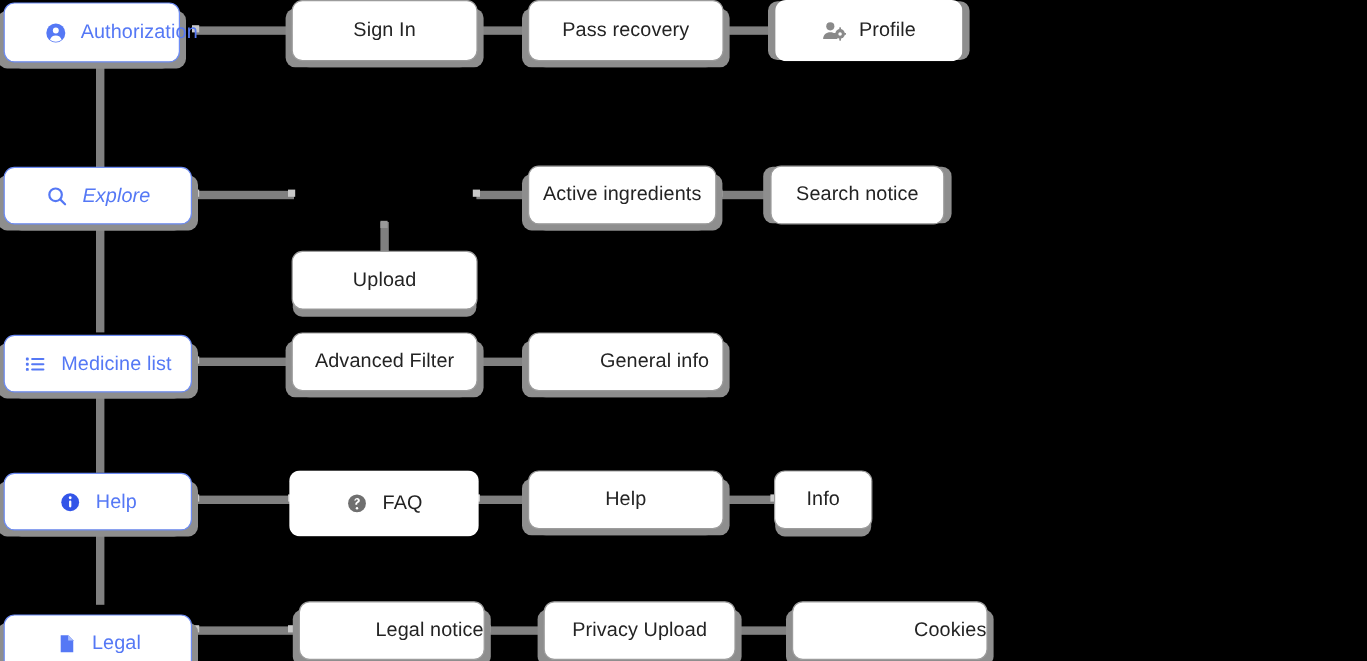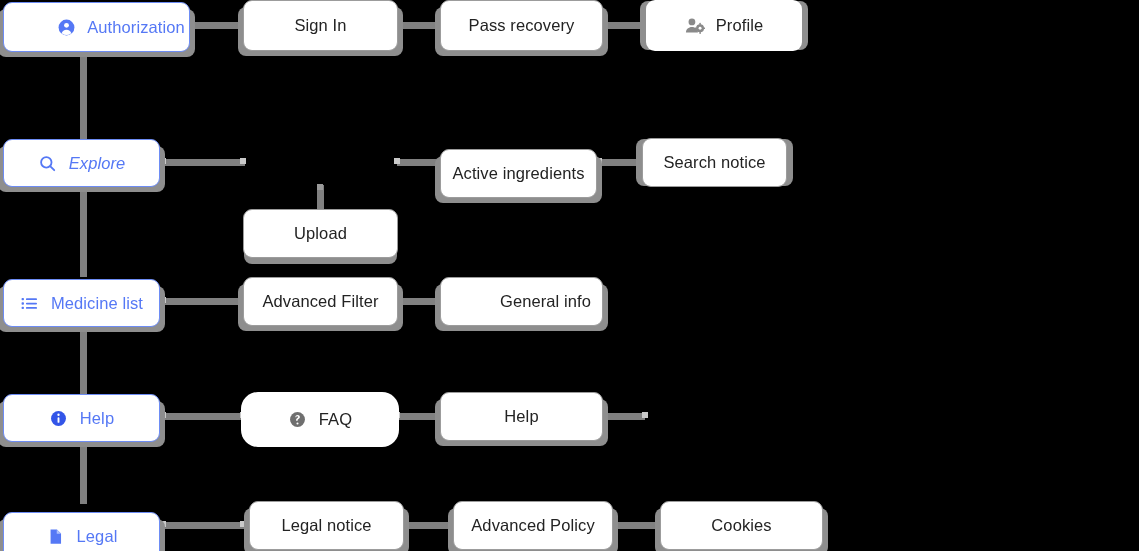--- a/index.html
+++ b/index.html
@@ -49,21 +49,20 @@
     box-shadow:-6px 6px 0 -1px #8e8e8e, 6px 6px 0 -1px #8e8e8e;
   }
   .node.plain.shadow-bottom{
     box-shadow:0px 7px 0 -1px #8e8e8e;
   }
   .node.plain.shadow-lr{
     box-shadow:-7px 0 0 -1px #8e8e8e, 7px 0 0 -1px #8e8e8e;
   }
   .node.plain.shadow-none{
     box-shadow:none;
-    border-radius:17px;
   }
   .node.accent{
     border:1.6px solid #6d8cf4;
     color:#5578f5;
     box-shadow:6px 6px 0 -1px #8e8e8e, -6px 6px 0 -1px #8e8e8e;
   }
   .node .lbl{
     white-space:nowrap;
     line-height:1;
   }
@@ -131,21 +130,21 @@
   <div class="conn conn-h" style="left:163px;top:522px;width:82px;"></div>
   <div class="conn conn-h" style="left:406px;top:522px;width:48px;"></div>
   <div class="conn conn-h" style="left:613px;top:522px;width:48px;"></div>
   <div class="cap" style="left:160px;top:521px;"></div>
   <div class="cap" style="left:240px;top:521px;"></div>
   <div class="cap" style="left:403px;top:521px;"></div>
   <div class="cap" style="left:451px;top:521px;"></div>
   <div class="cap" style="left:610px;top:521px;"></div>
   <div class="cap" style="left:658px;top:521px;"></div>
 
-  <div class="node accent" style="left:3px;top:2px;width:187px;height:50px;padding-left:48px;">
+  <div class="node accent" style="left:3px;top:2px;width:147px;height:50px;padding-left:48px;">
     <span class="ic">
       <svg width="19" height="19" viewBox="0 0 24 24">
           <circle cx="12" cy="12" r="10" fill="#5578f5"></circle>
           <circle cx="12" cy="9.3" r="3.1" fill="#fff"></circle>
           <path d="M5.9 19.2a6.4 6.4 0 0 1 12.2 0 10 10 0 0 1-12.2 0z" fill="#fff"></path>
         </svg>
     </span>
     <span class="lbl">Authorization</span>
   </div>
 
@@ -179,21 +178,21 @@
     <span class="ic">
       <svg width="19" height="19" viewBox="0 0 24 24" fill="none" stroke="#5578f5" stroke-width="2.3" stroke-linecap="round">
           <circle cx="10.5" cy="10.5" r="6.6"></circle>
           <path d="M15.6 15.6 20.5 20.5"></path>
         </svg>
     </span>
     <span class="lbl">Explore</span>
   </div>
 
 
-  <div class="node plain" style="left:440px;top:149px;width:157px;height:49px;">
+  <div class="node plain" style="left:440px;top:138px;width:157px;height:49px;">
     <span class="lbl">Active ingredients</span>
   </div>
 
   <div class="node plain shadow-lr" style="left:642px;top:138px;width:145px;height:49px;">
     <span class="lbl">Search notice</span>
   </div>
 
   <div class="node plain shadow-bottom" style="left:243px;top:209px;width:155px;height:49px;">
     <span class="lbl">Upload</span>
   </div>
@@ -239,36 +238,39 @@
           <circle cx="12" cy="17" r="1.3" fill="#fff"></circle>
         </svg>
     </span>
     <span class="lbl">FAQ</span>
   </div>
 
   <div class="node plain" style="left:440px;top:392px;width:163px;height:49px;">
     <span class="lbl">Help</span>
   </div>
 
+  <div class="node plain shadow-bottom" style="left:645px;top:392px;width:82px;height:49px;">
+    <span class="lbl">Info</span>
+  </div>
 
   <div class="node accent" style="left:3px;top:512px;width:157px;height:48px;">
     <span class="ic">
       <svg width="19" height="19" viewBox="0 0 24 24">
           <path d="M5.8 3h8l5.2 5.2V21H5.8z" fill="#5578f5"></path>
           <path d="M13.6 3v5.4h5.4z" fill="#aec0fb"></path>
         </svg>
     </span>
     <span class="lbl">Legal</span>
   </div>
 
-  <div class="node plain" style="left:249px;top:501px;width:155px;height:49px;">
+  <div class="node plain" style="left:249px;top:501px;width:155px;height:49px;justify-content:flex-end;">
     <span class="lbl">Legal notice</span>
   </div>
 
   <div class="node plain" style="left:453px;top:501px;width:160px;height:49px;">
-    <span class="lbl">Advanced Policy</span>
-  </div>
-
-  <div class="node plain" style="left:660px;top:501px;width:163px;height:49px;">
+    <span class="lbl">Privacy Upload</span>
+  </div>
+
+  <div class="node plain" style="left:660px;top:501px;width:163px;height:49px;justify-content:flex-end;">
     <span class="lbl">Cookies</span>
   </div>
 
 </div>
 
 </body></html>

